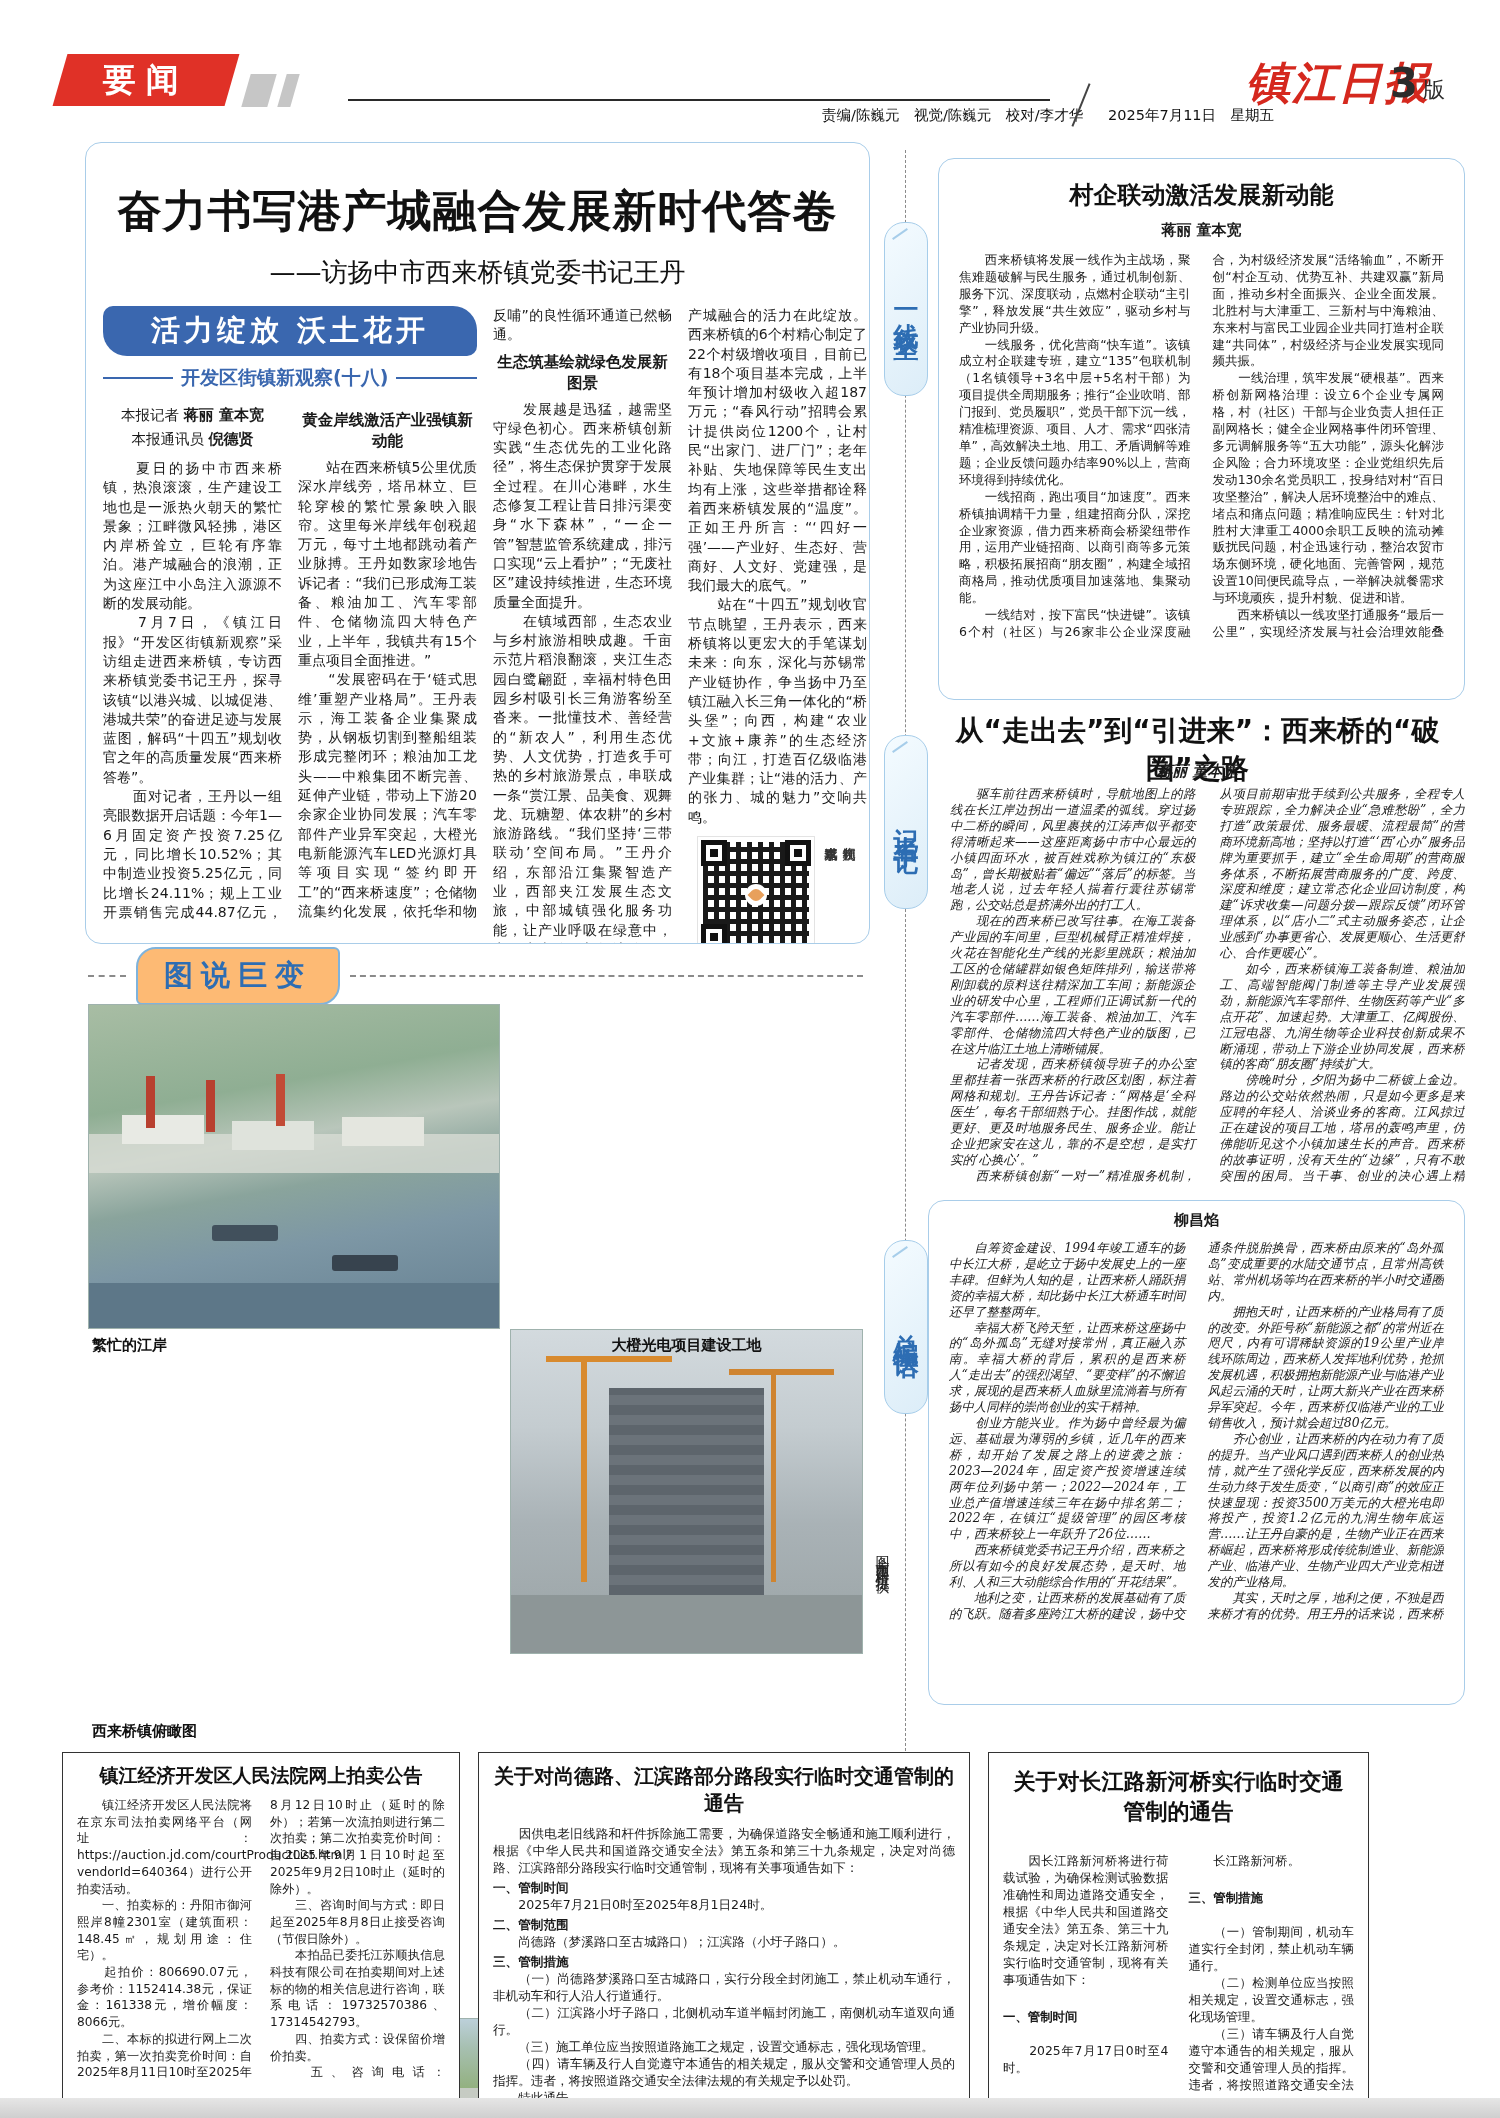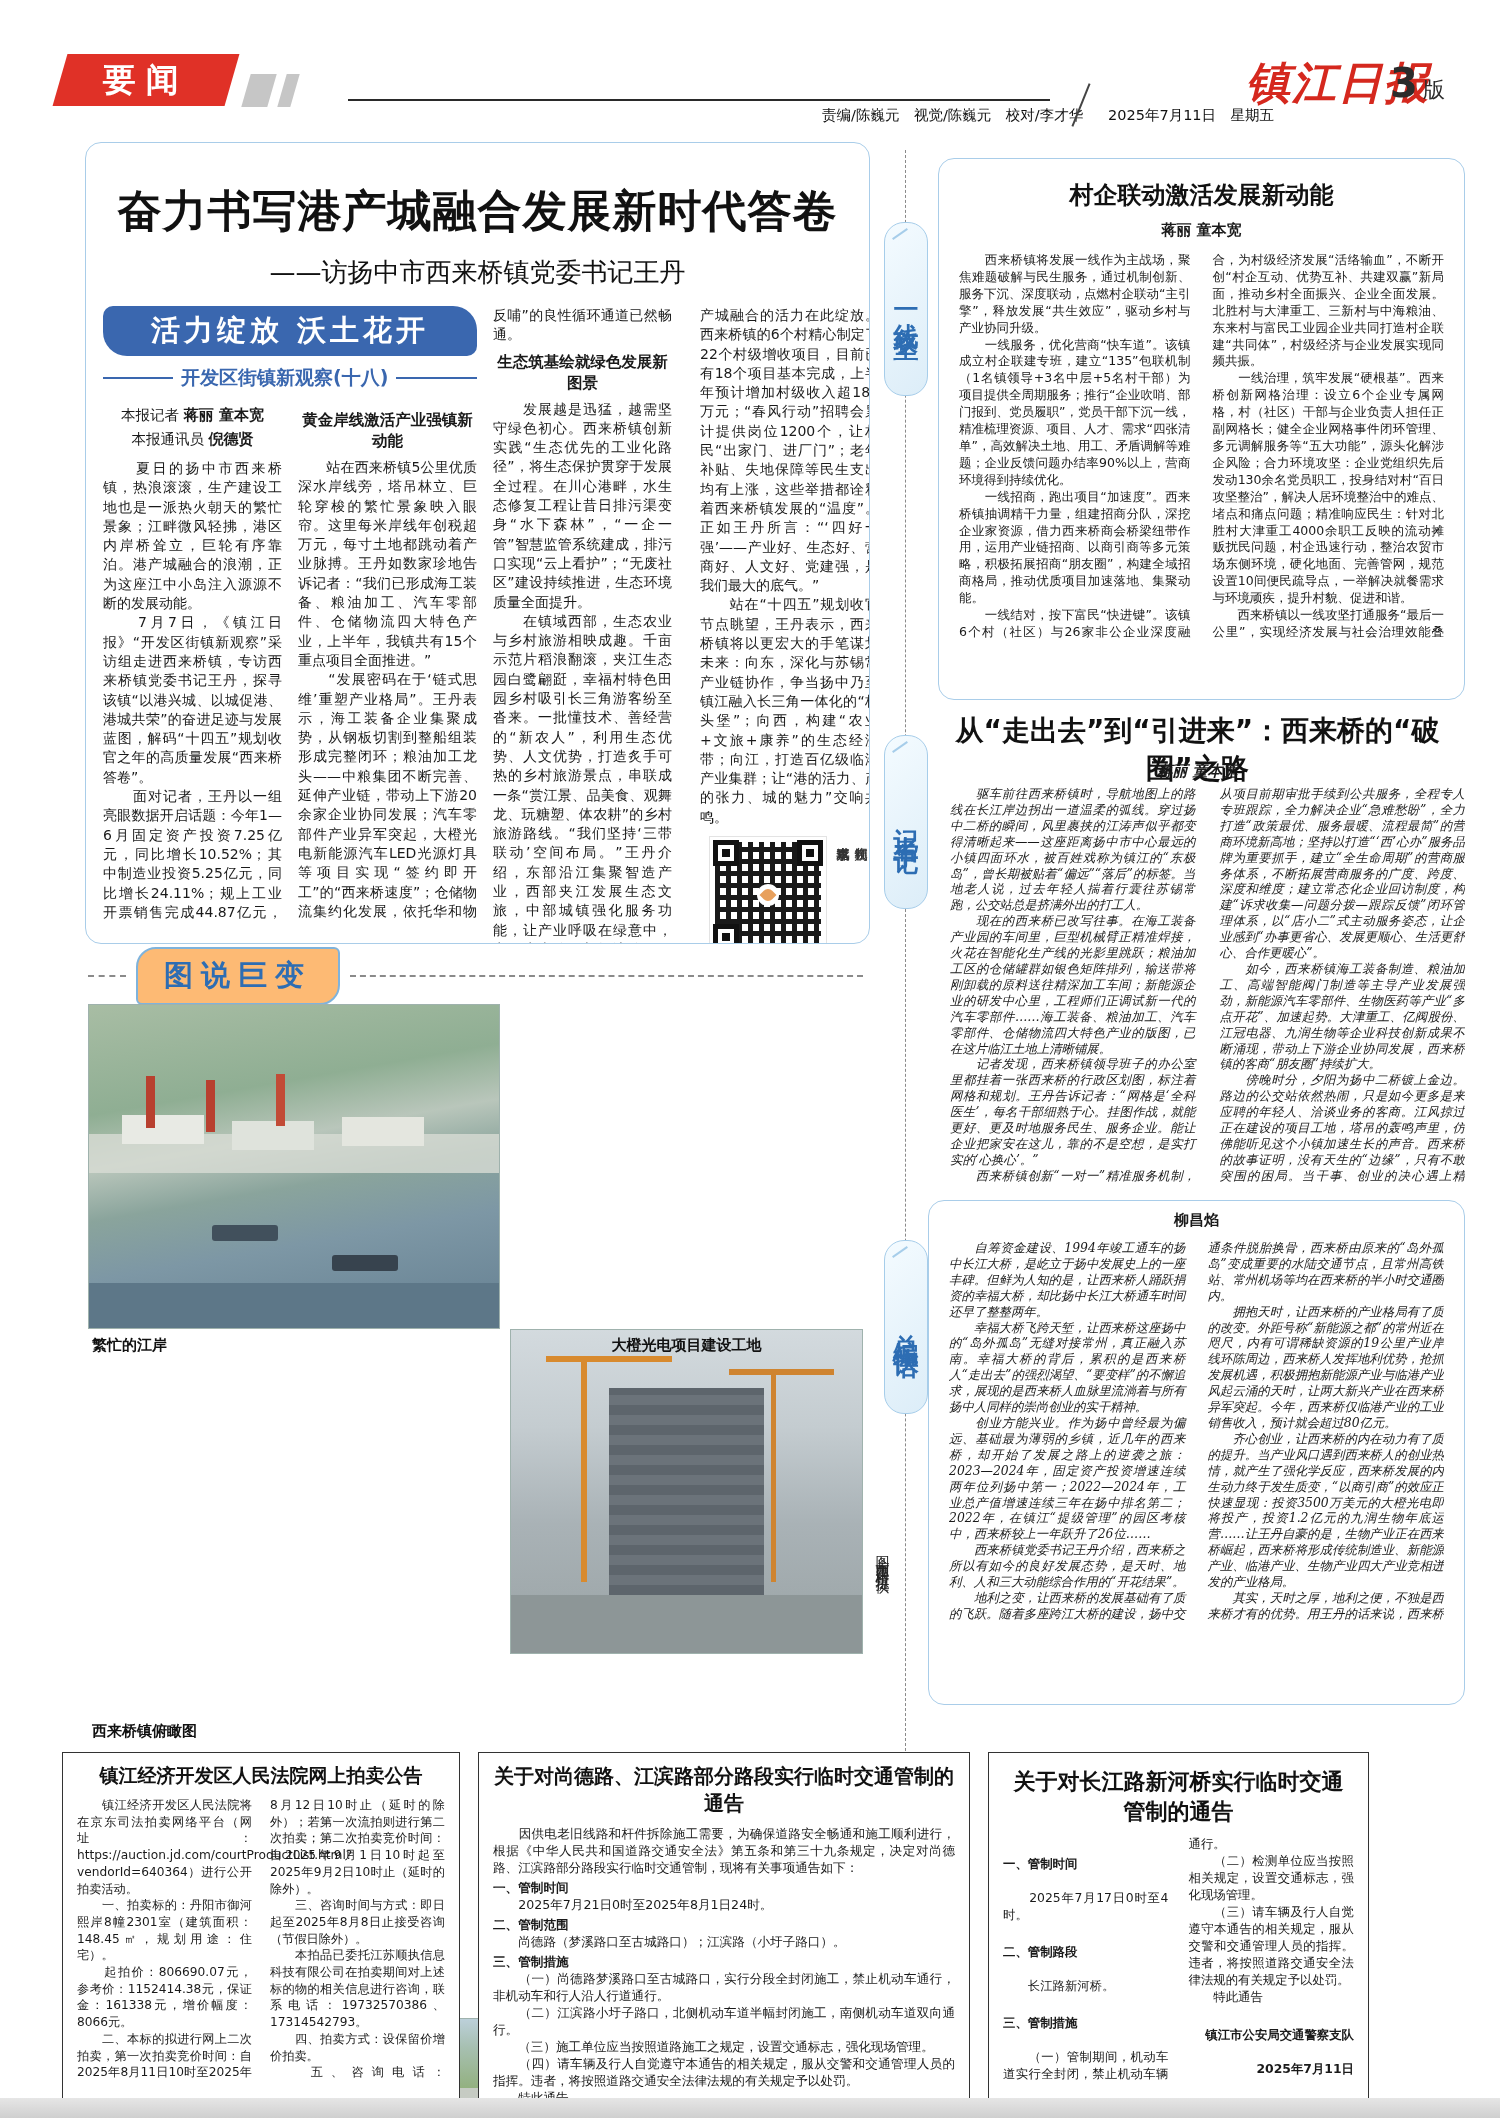--- a/index.html
+++ b/index.html
@@ -20,21 +20,21 @@
   .pageno{left:1390px;top:60px;color:#2b2b2b;}
   .pageno .n{font-size:40px;font-weight:bold;}
   .pageno .b{font-size:22px;}
   
   .main-box{left:85px;top:142px;width:785px;height:802px;border:1.5px solid #a9cde9;border-radius:16px;
             box-sizing:border-box;padding:15px 17px;overflow:hidden;}
   .headline{margin-top:24px;text-align:center;font-size:44px;font-weight:900;letter-spacing:1px;color:#111;}
   .dek{margin-top:14px;text-align:center;font-size:26px;color:#111;}
   .main-cols{display:flex;gap:16px;margin-top:16px;}
   .half-left{width:374px;flex:none;}
-  .half-right{flex:none;display:flex;gap:28px;}
+  .half-right{flex:none;display:flex;gap:16px;}
   .blue-banner{height:50px;background:#3a67af;border-radius:10px 24px 10px 24px;display:flex;align-items:center;
                justify-content:center;color:#fff;font-size:29px;font-weight:bold;letter-spacing:4px;}
   .series-row{display:flex;align-items:center;gap:8px;margin-top:9px;}
   .series-row .ln{height:2px;background:#3a67af;}
   .series-row .ln.a{width:70px;}
   .series-row .ln.b{flex:1;}
   .series-row .tx{font-size:19px;font-weight:bold;color:#3a67af;white-space:nowrap;}
   .cols2{display:flex;gap:16px;margin-top:12px;}
   .ncol{width:179px;flex:none;overflow:hidden;}
   .ncol.h1{height:518px;}
@@ -285,20 +285,21 @@
 　　（二）江滨路小圩子路口，北侧机动车道半幅封闭施工，南侧机动车道双向通行。
 　　（三）施工单位应当按照道路施工之规定，设置交通标志，强化现场管理。
 　　（四）请车辆及行人自觉遵守本通告的相关规定，服从交警和交通管理人员的指挥。违者，将按照道路交通安全法律法规的有关规定予以处罚。
 　　特此通告</div>
 
   </div>
 
   <div class="abs notice" style="left:988px;top:1752px;width:381px;height:350px;">
     <div class="n-title" style="font-size:22px;margin-top:4px;">关于对长江路新河桥实行临时交通管制的通告</div>
     <div class="n-body n3-cols">
+      <div style="white-space:pre-line;text-align:justify;">　　因长江路新河桥将进行荷载试验，为确保检测试验数据准确性和周边道路交通安全，根据《中华人民共和国道路交通安全法》第五条、第三十九条规定，决定对长江路新河桥实行临时交通管制，现将有关事项通告如下：</div>
       <div class="n-sec">一、管制时间</div>
       <div style="white-space:pre-line;">　　2025年7月17日0时至4时。</div>
       <div class="n-sec">二、管制路段</div>
       <div style="white-space:pre-line;">　　长江路新河桥。</div>
       <div class="n-sec">三、管制措施</div>
       <div style="white-space:pre-line;text-align:justify;">　　（一）管制期间，机动车道实行全封闭，禁止机动车辆通行。
 　　（二）检测单位应当按照相关规定，设置交通标志，强化现场管理。
 　　（三）请车辆及行人自觉遵守本通告的相关规定，服从交警和交通管理人员的指挥。违者，将按照道路交通安全法律法规的有关规定予以处罚。
 　　特此通告</div>
       <div class="n-sign">镇江市公安局交通警察支队</div>

